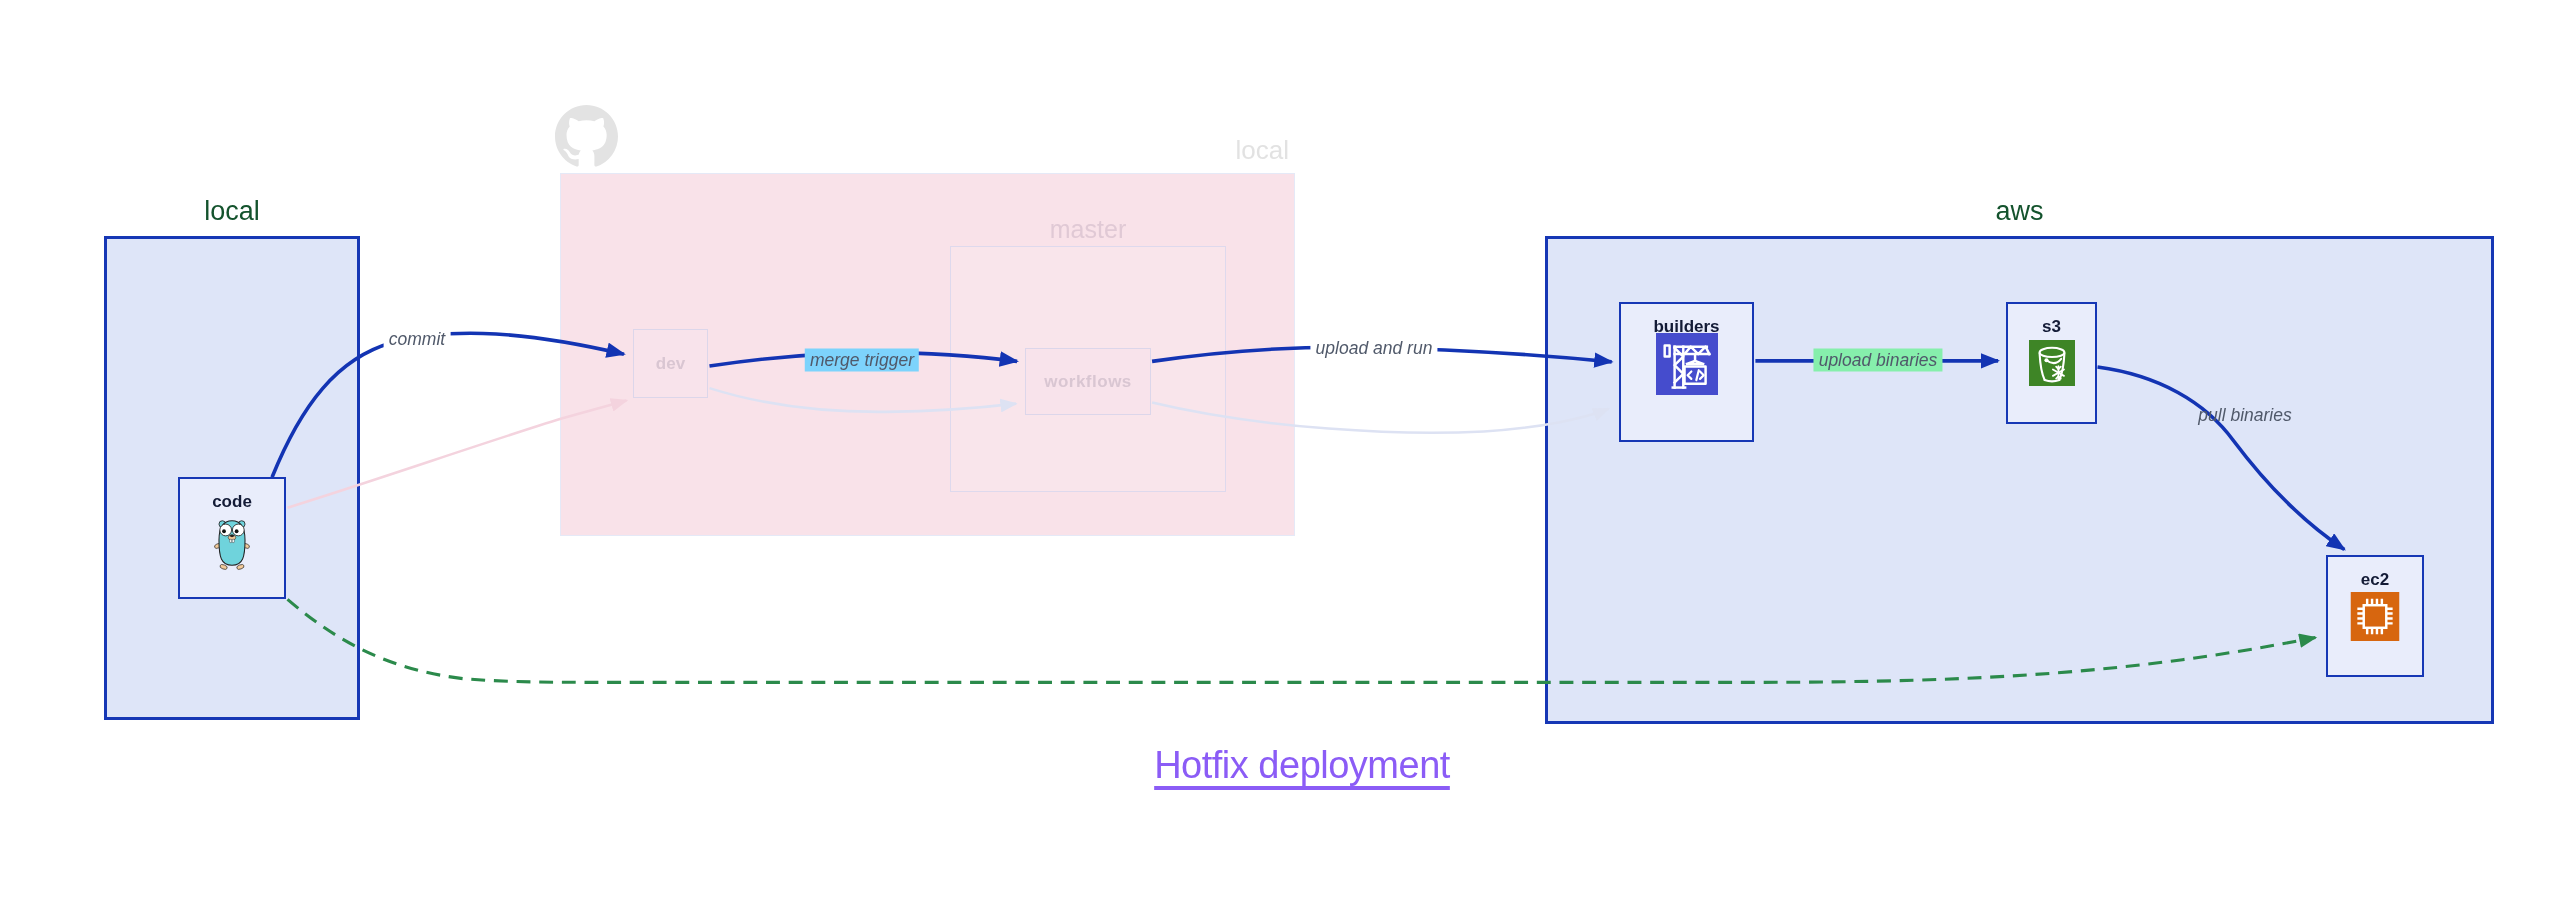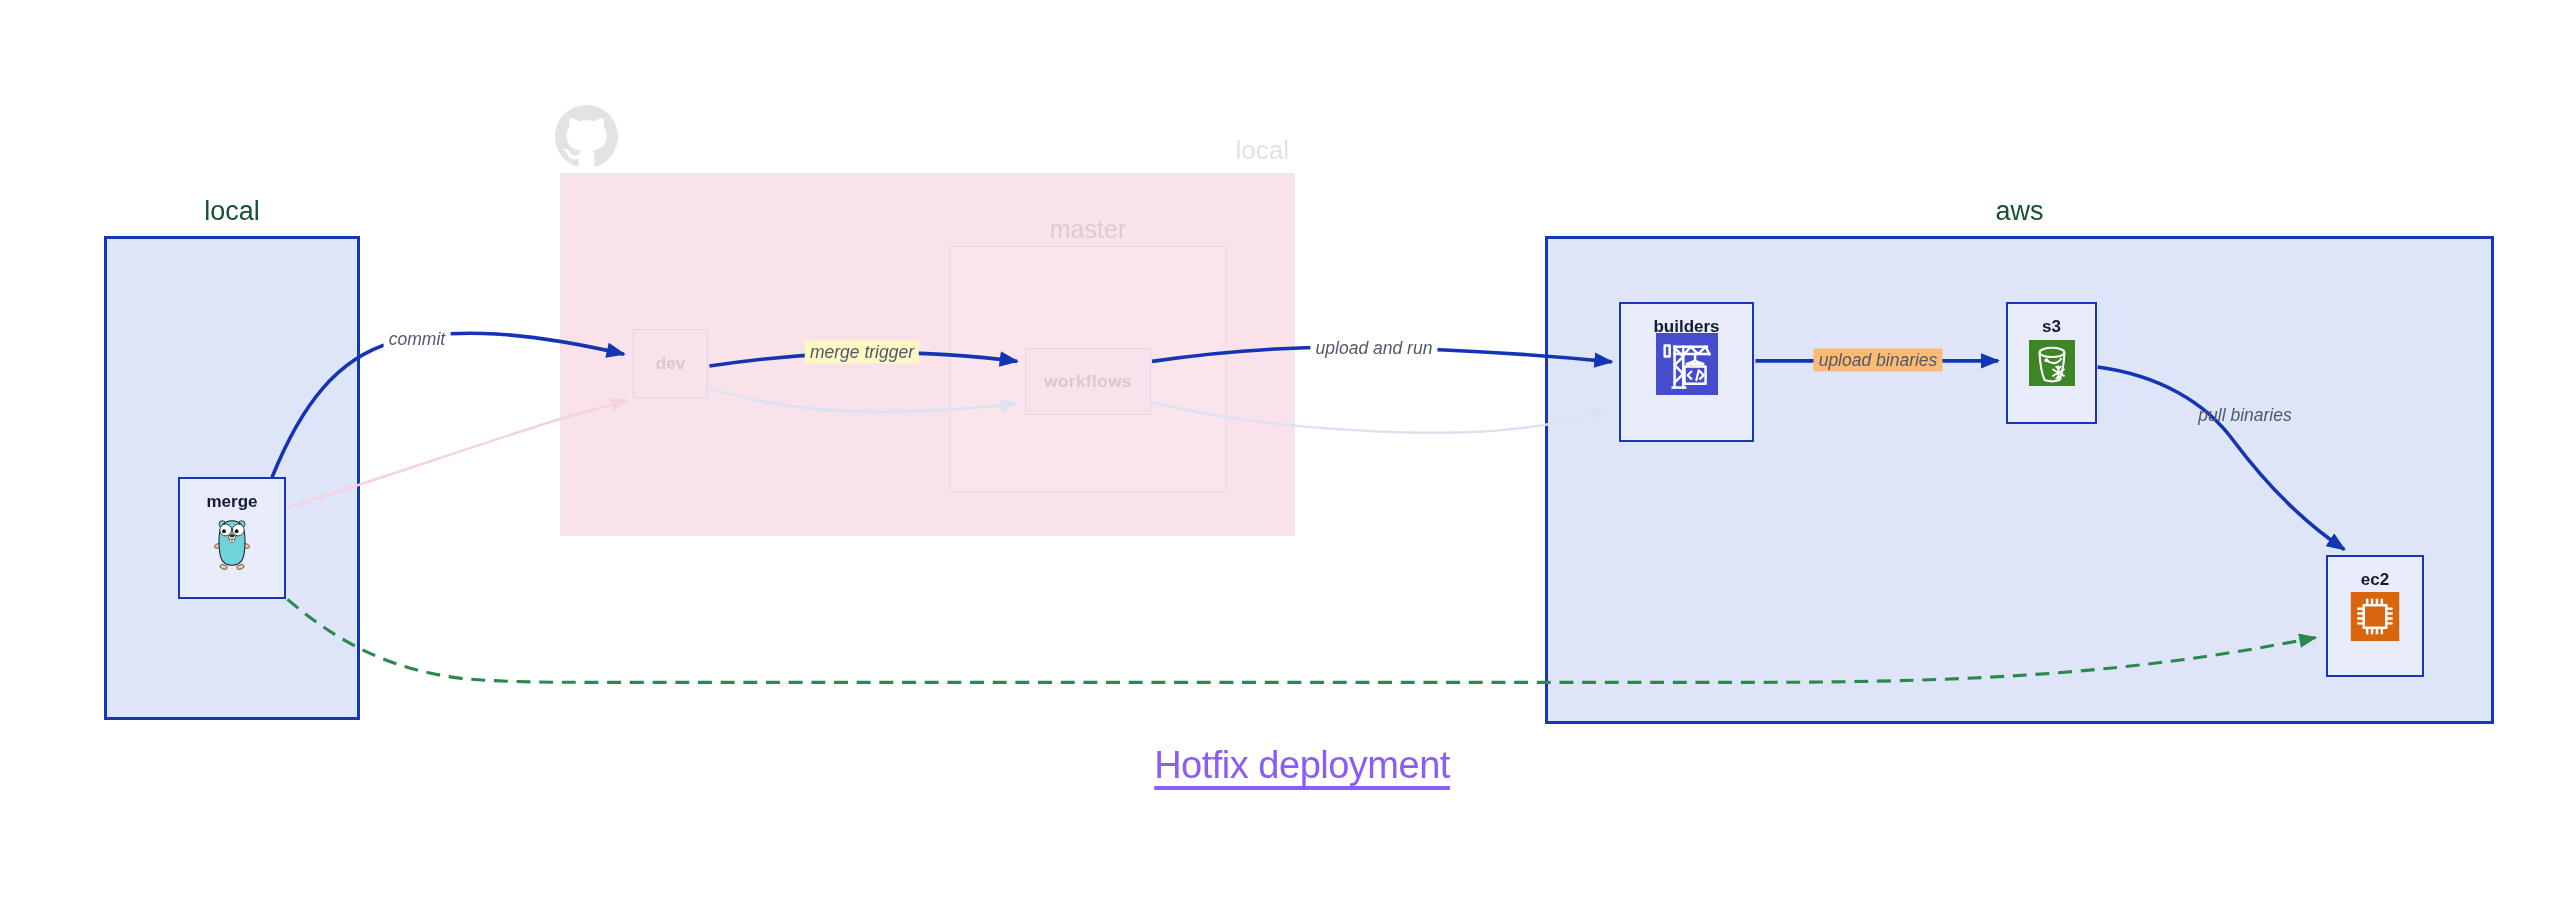--- a/index.html
+++ b/index.html
@@ -28,22 +28,22 @@
   .node-workflows{left:1025px;top:348px;width:126px;height:67px;}
   .node-label{position:absolute;font-weight:bold;font-size:17px;color:#131b36;text-align:center;width:100%;}
   .node-label-top{top:13.4px;left:0;}
   .faded-label{position:absolute;font-weight:bold;font-size:17px;color:#d9c6d2;text-align:center;width:100%;top:50%;transform:translateY(-50%);}
   .wf-label{letter-spacing:0.5px;}
   
   .icon-wrap{position:absolute;left:50%;transform:translateX(-50%);}
   
   .chip{position:absolute;transform:translate(-50%,-50%);font-style:italic;font-size:17.5px;color:#50596a;white-space:nowrap;padding:1px 5.2px;}
   .chip-white{background:#ffffff;}
-  .chip-pink{background:#fef9c3;}
-  .chip-lav{background:#fdba74;}
+  .chip-pink{background:#7dd3fc;margin-top:8px;}
+  .chip-lav{background:#86efac;}
   
   .diagram-title{position:absolute;left:993px;top:744px;width:618px;text-align:center;
     font-size:38px;font-weight:500;color:#8b5cf6;text-decoration:underline;
     text-decoration-thickness:3.6px;text-underline-offset:8.2px;letter-spacing:-0.5px;}
   svg.edge-layer{position:absolute;left:0;top:0;}
 </style>
 </head>
 <body>
 
 <div class="group-box local-box"></div>
@@ -92,21 +92,21 @@
 </svg>
 
 <div class="node-faded node-dev">
   <div class="faded-label">dev</div>
 </div>
 <div class="node-faded node-workflows">
   <div class="faded-label wf-label">workflows</div>
 </div>
 
 <div class="node node-code">
-  <div class="node-label node-label-top">merge</div>
+  <div class="node-label node-label-top">code</div>
   <div class="icon-wrap" style="top:36px;">
     <svg width="42" height="56" viewBox="0 0 100 130">
 
       <circle cx="27" cy="20" r="8" fill="#6fd3dc" stroke="#222" stroke-width="2"></circle>
       <circle cx="73" cy="20" r="8" fill="#6fd3dc" stroke="#222" stroke-width="2"></circle>
 
       <ellipse cx="16" cy="72" rx="8" ry="5" fill="#f3ca9a" stroke="#222" stroke-width="1.5" transform="rotate(-25 16 72)"></ellipse>
       <ellipse cx="84" cy="72" rx="8" ry="5" fill="#f3ca9a" stroke="#222" stroke-width="1.5" transform="rotate(25 84 72)"></ellipse>
 
       <ellipse cx="30" cy="122" rx="9" ry="5" fill="#f3ca9a" stroke="#222" stroke-width="1.5" transform="rotate(20 30 122)"></ellipse>

